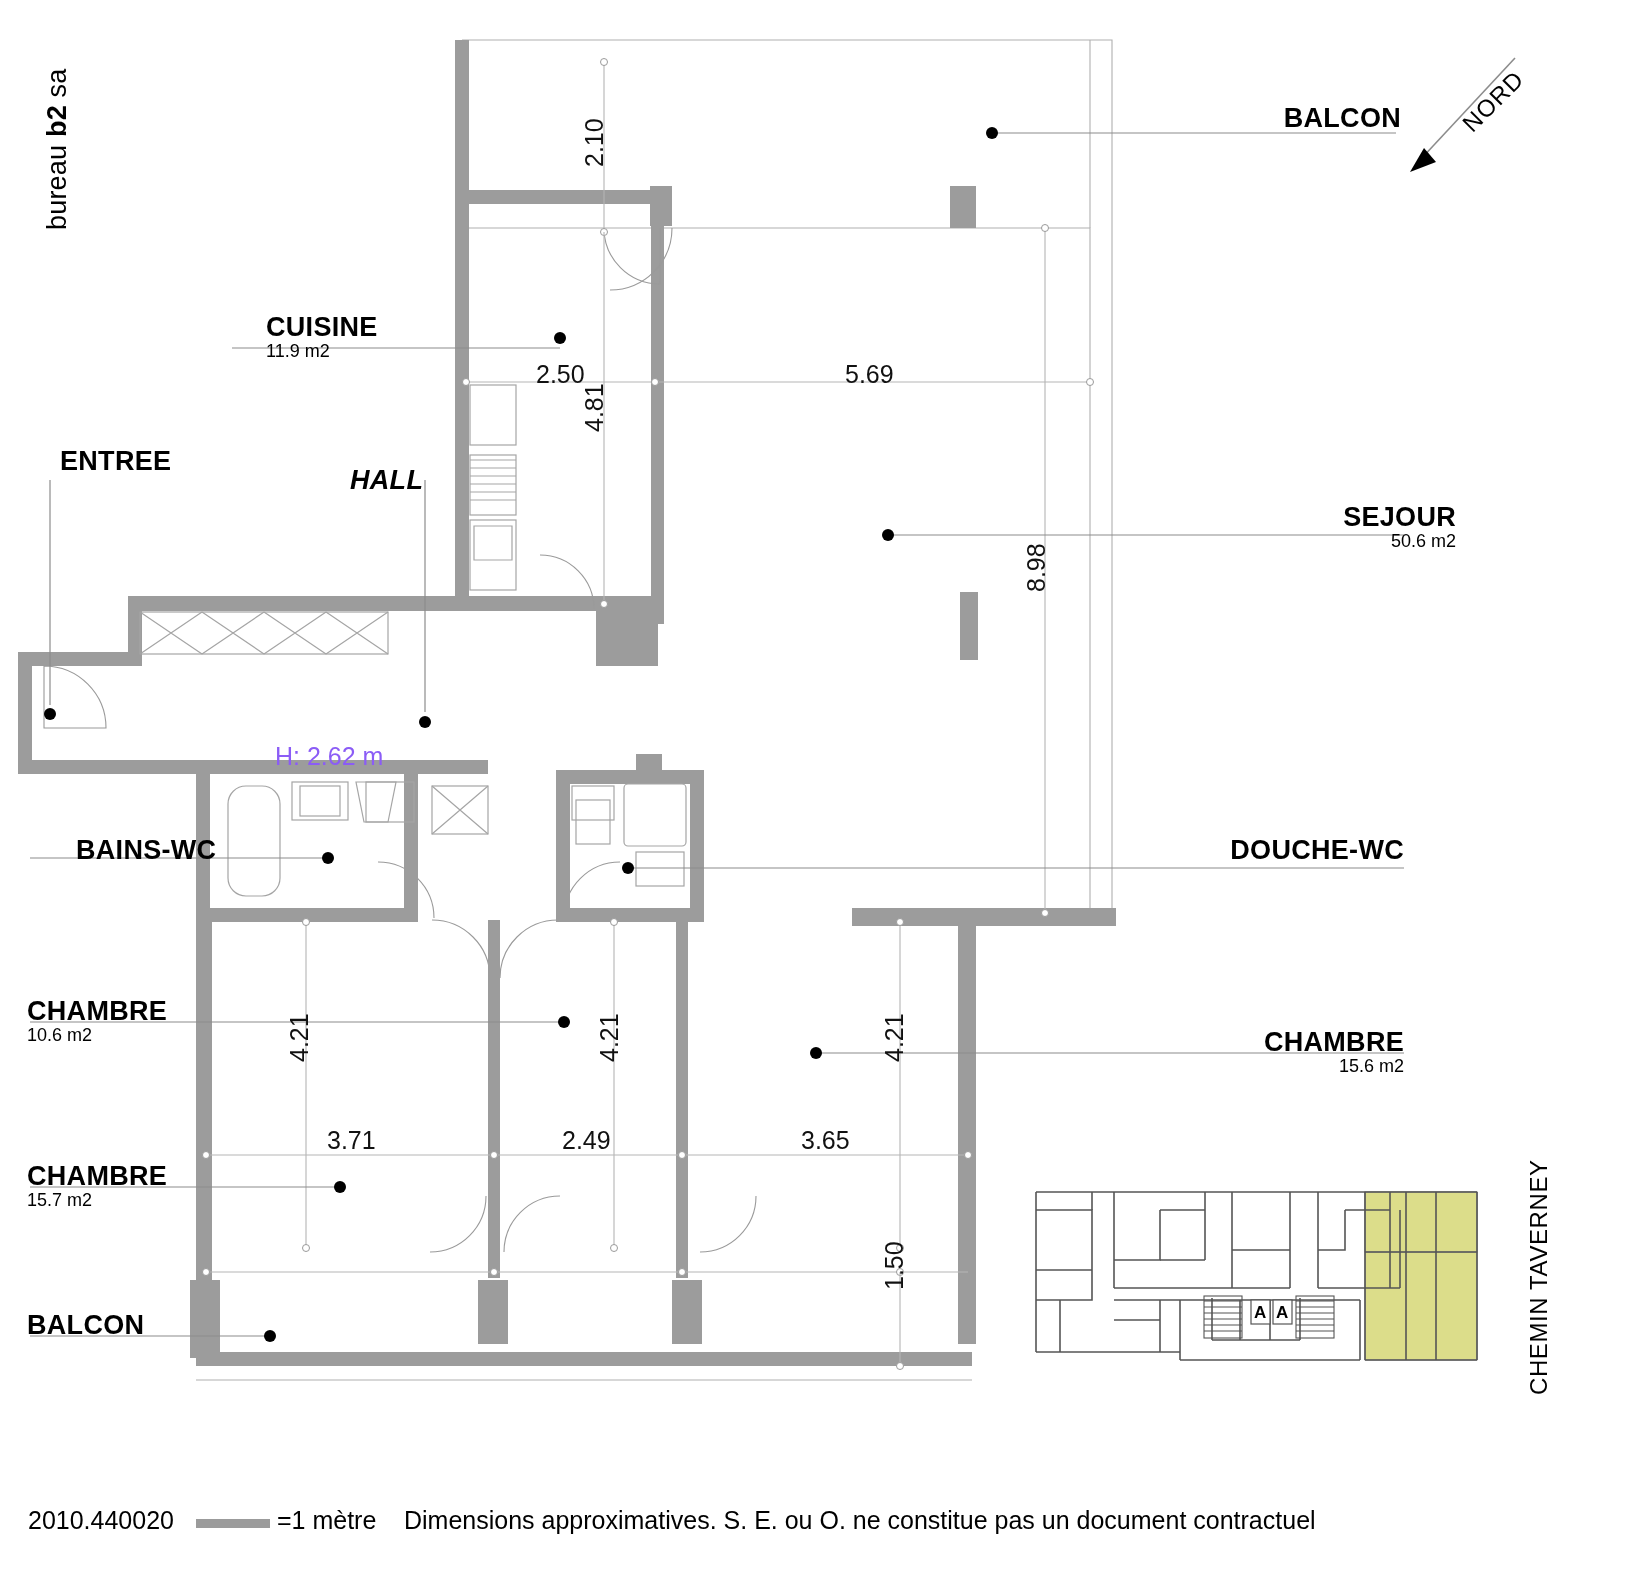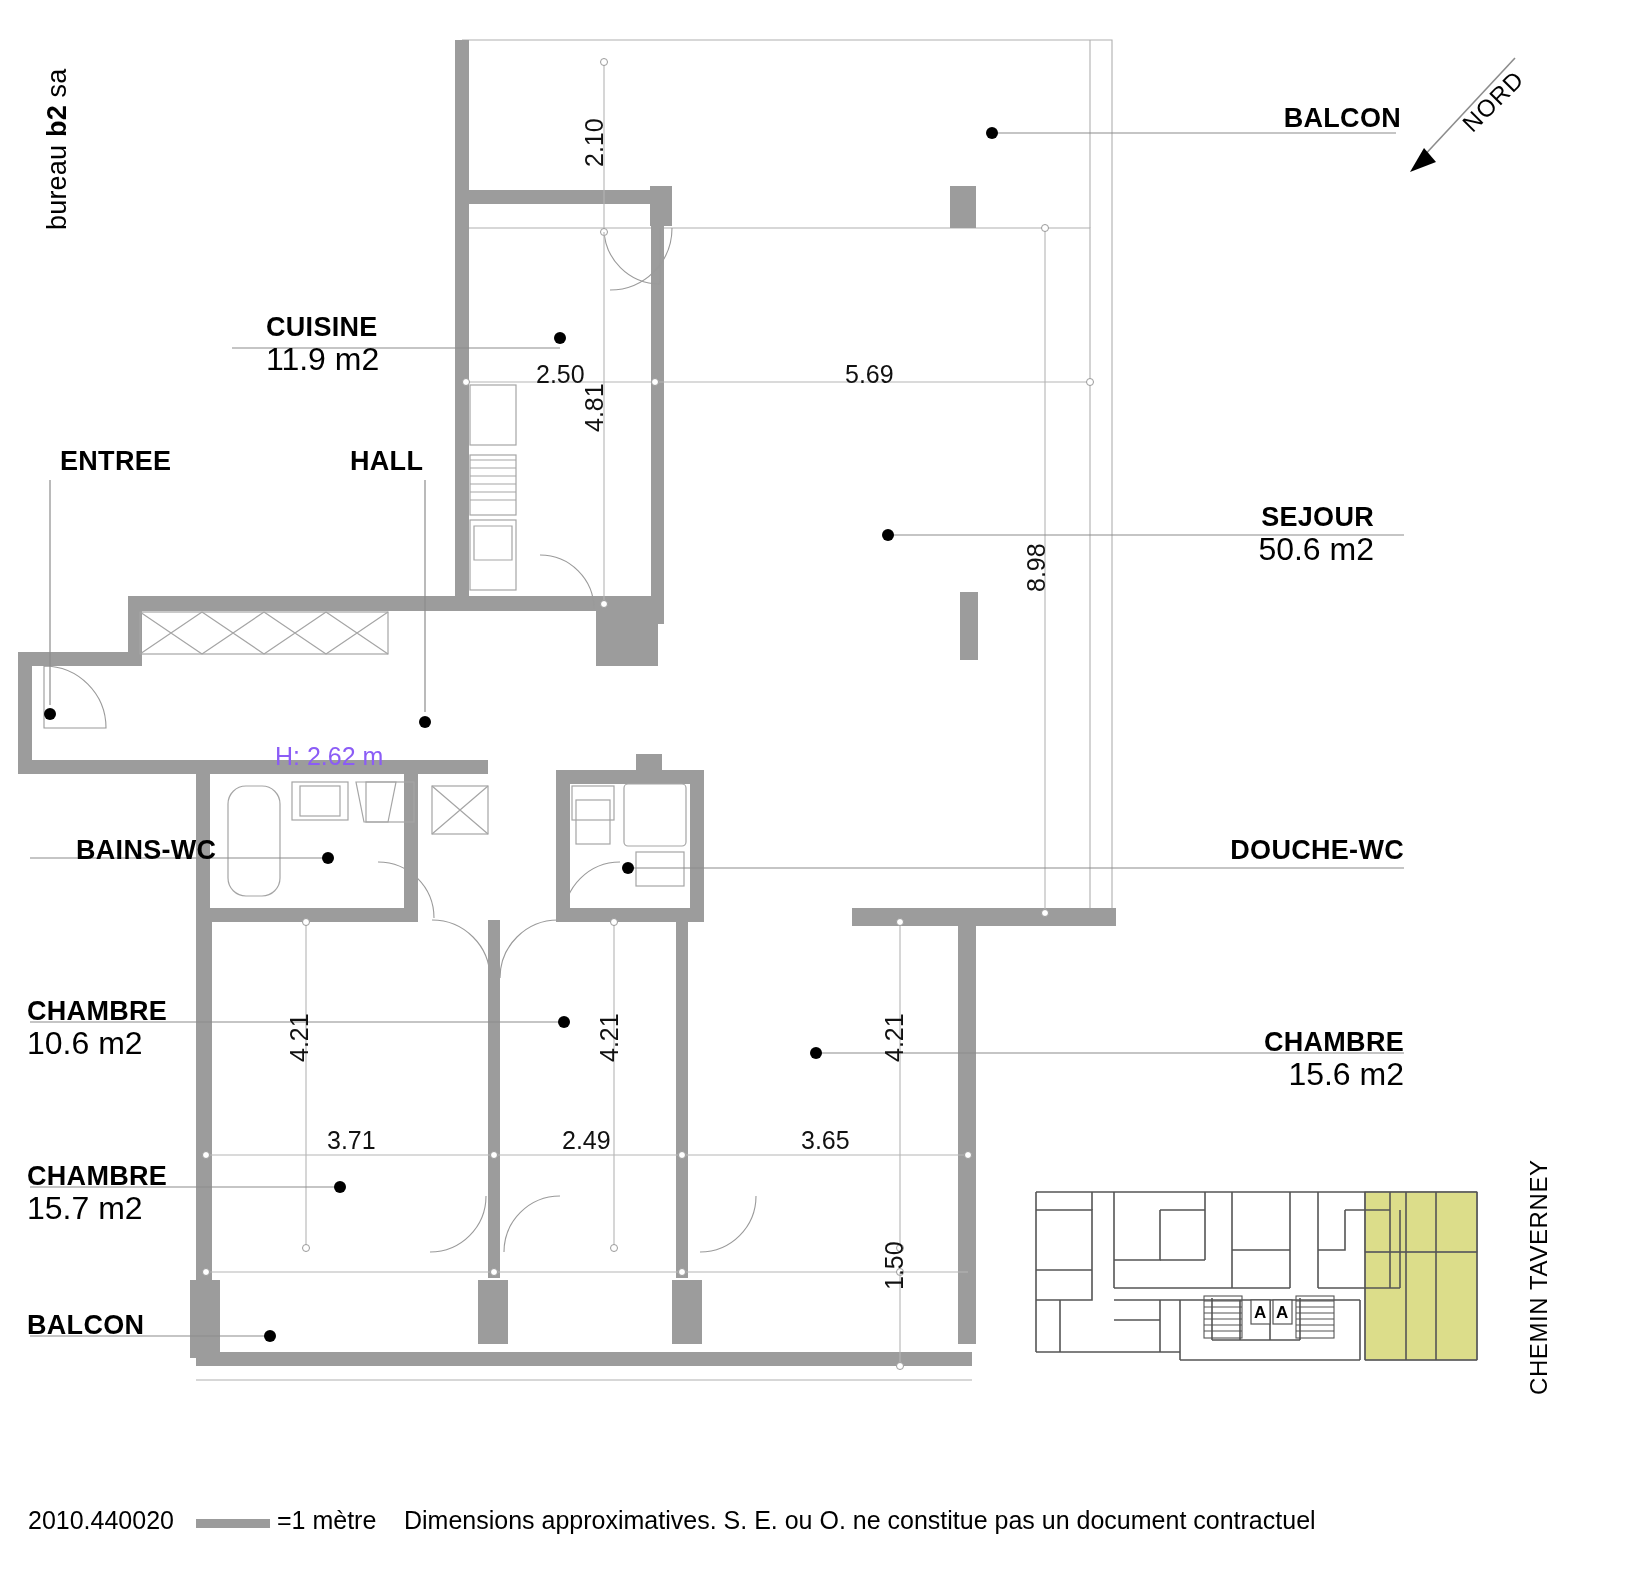--- a/index.html
+++ b/index.html
@@ -52,21 +52,21 @@
   }
   .room-label .rl-name {
     font-weight: bold;
     font-size: 27px;
     letter-spacing: 0.3px;
     line-height: 1.05;
     display: block;
   }
   .room-label .rl-area {
     font-weight: normal;
-    font-size: 32px;
+    font-size: 18px;
     line-height: 1.15;
     display: block;
   }
   .room-label.right { text-align: right; }
 
   .dim {
     position: absolute;
     font-size: 25px;
     color: #111;
     white-space: nowrap;
@@ -439,25 +439,25 @@
 
   <div class="room-label" style="left:230px; top:313px;margin-left:36px;">
     <span class="rl-name">CUISINE</span>
     <span class="rl-area">11.9 m2</span>
   </div>
 
   <div class="room-label" style="left:60px; top:447px;">
     <span class="rl-name">ENTREE</span>
   </div>
 
-  <div class="room-label" style="left:350px; top:447px;">
+  <div class="room-label" style="left:350px; top:466px;font-style:italic;">
     <span class="rl-name">HALL</span>
   </div>
 
-  <div class="room-label right" style="left:1160px; top:503px; width:214px;">
+  <div class="room-label right" style="left:1242px; top:503px; width:214px;">
     <span class="rl-name">SEJOUR</span>
     <span class="rl-area">50.6 m2</span>
   </div>
 
   <div class="room-label" style="left:28px; top:836px;margin-left:48px;">
     <span class="rl-name">BAINS-WC</span>
   </div>
 
   <div class="room-label right" style="left:1150px; top:836px; width:254px;">
     <span class="rl-name">DOUCHE-WC</span>

